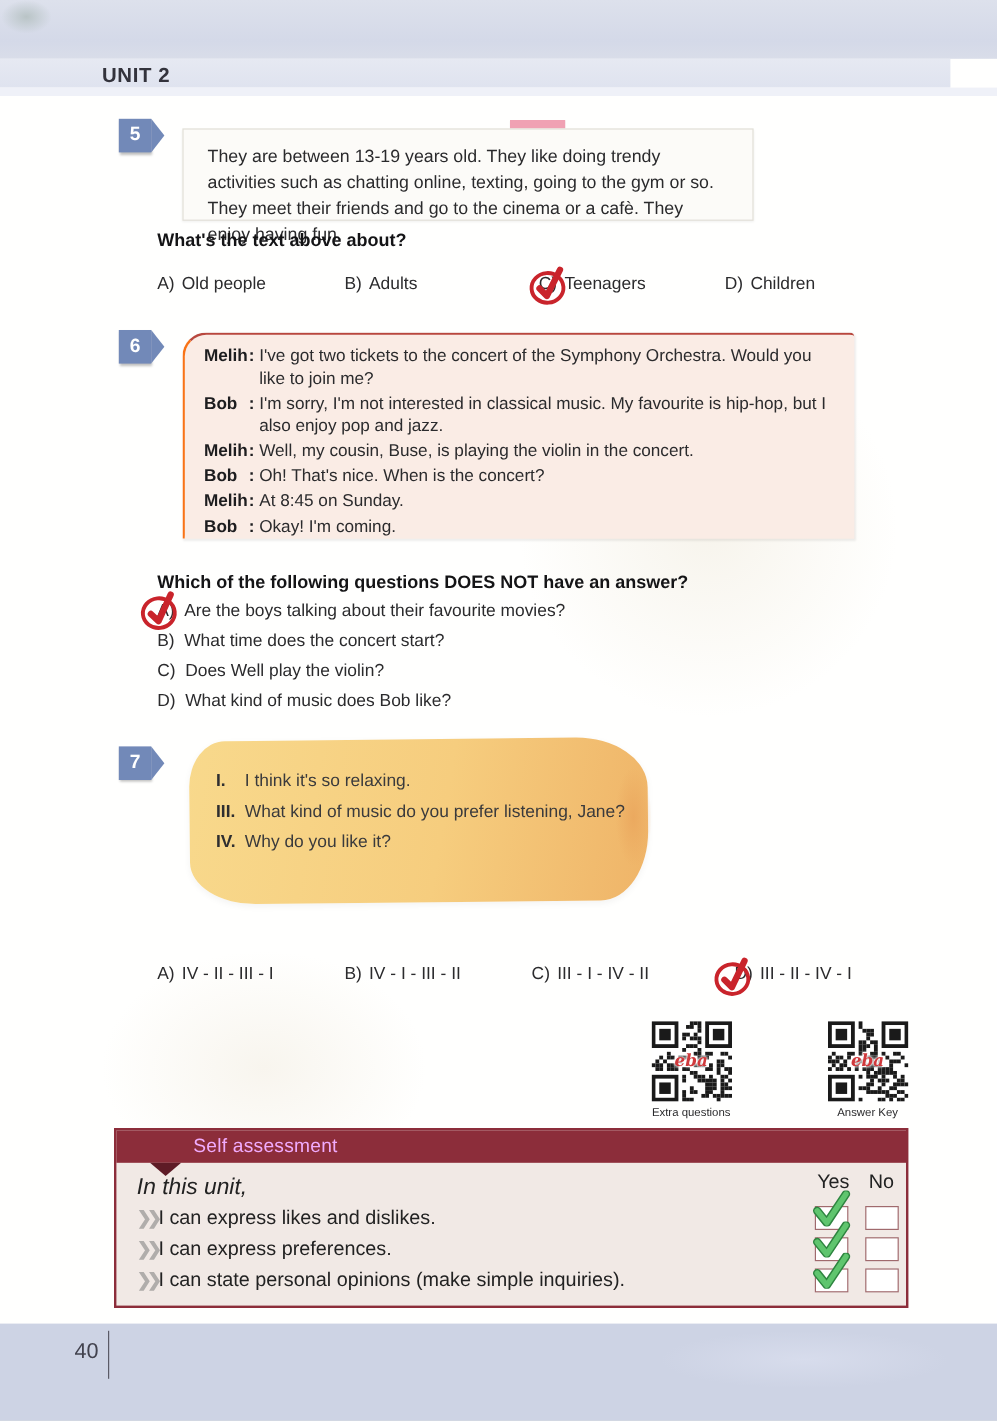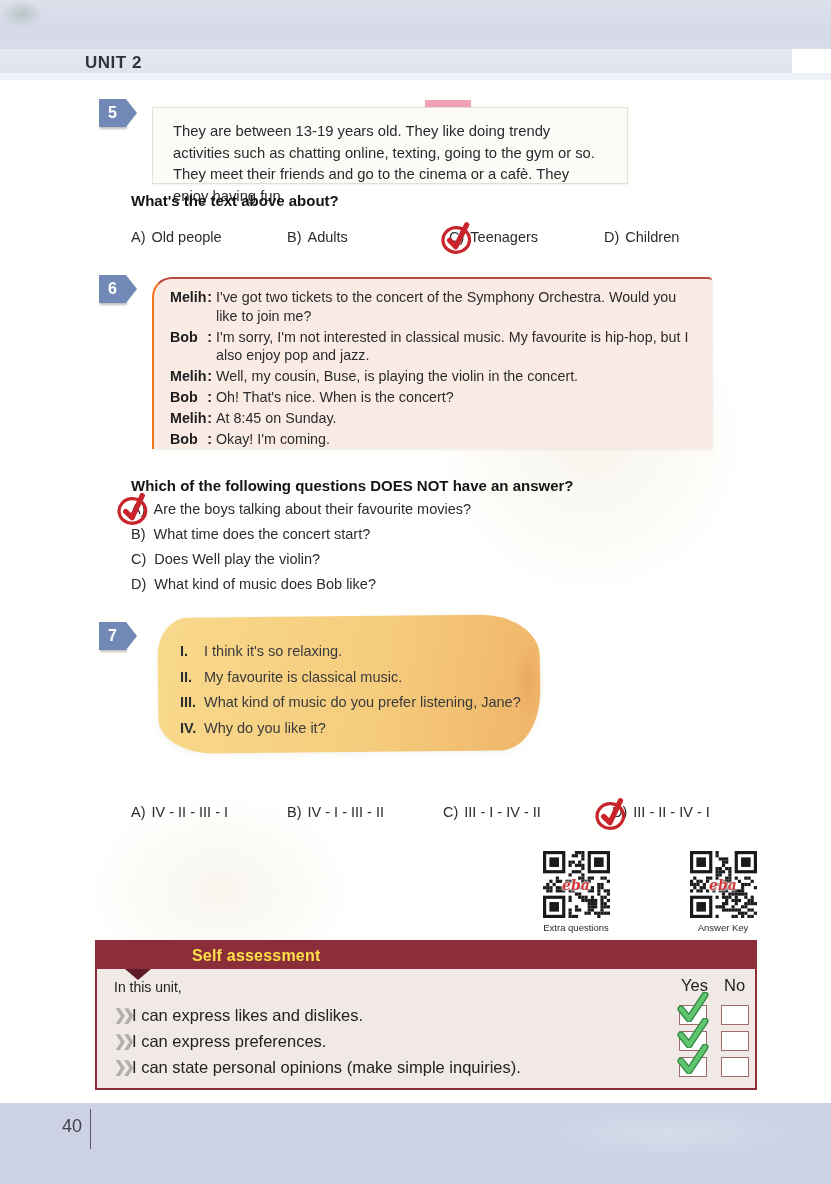--- a/index.html
+++ b/index.html
@@ -88,25 +88,25 @@
   .qr-frame svg { display:block; width:67px; height:67px; }
   .qr-logo { position:absolute; left:50%; top:50%; transform:translate(-50%,-52%);
     font-family:"DejaVu Serif", serif; font-style:italic; font-weight:700;
     font-size:14px; color:#d0393c; text-shadow:0 0 3px #fff,0 0 3px #fff,0 0 2px #fff; }
   .qr-label { margin-top:4px; font-size:9.5px; color:#2a2a2c; }
 
   
   .sa-box { position:absolute; left:95px; top:940px; width:662px; height:150px;
     background:#f1e9e5; border:2px solid #8c2d3a; }
   .sa-header { position:relative; height:27px; background:#8c2d3a; display:flex; align-items:center; }
-  .sa-title { margin-left:95px; font-size:16px; color:#fde047; letter-spacing:0.2px;font-weight:bold; }
+  .sa-title { margin-left:64px; font-size:16px; color:#f0abfc; letter-spacing:0.2px; }
   .sa-notch { position:absolute; left:28px; top:27px; width:0; height:0;
     border-left:13px solid transparent; border-right:13px solid transparent;
     border-top:11px solid #5e1b26; }
-  .sa-intro { position:absolute; left:17px; top:37px; font-size:14px; color:#222; }
+  .sa-intro { position:absolute; left:17px; top:37px; font-size:19px; color:#222;font-style:italic; }
   .sa-items { position:absolute; left:17px; top:60px; }
   .sa-item { display:flex; align-items:center; height:26px; font-size:16.5px; color:#222; }
   .chev { flex:0 0 18px; color:#b0adab; font-weight:700; font-size:15px; letter-spacing:-4px; }
   .sa-col-label { position:absolute; top:34px; font-size:16.5px; color:#222; }
   .sa-checkbox { position:absolute; width:28px; height:20px; background:#fff; border:1px solid #a06a6d; }
   .green-check { position:absolute; width:32px; height:30px; pointer-events:none; }
 </style>
 </head>
 <body>
 
@@ -210,24 +210,20 @@
   <div class="badge" style="left:99px; top:622px;">
     <span>7</span>
   </div>
   <div class="yellow-blob">
     <div class="blob-edge"></div>
   </div>
   <div class="roman-list">
     <div class="roman-line">
       <span class="roman-num">I.</span>
       <span>I think it's so relaxing.</span>
-    </div>
-    <div class="roman-line">
-      <span class="roman-num">II.</span>
-      <span>My favourite is classical music.</span>
     </div>
     <div class="roman-line">
       <span class="roman-num">III.</span>
       <span>What kind of music do you prefer listening, Jane?</span>
     </div>
     <div class="roman-line">
       <span class="roman-num">IV.</span>
       <span>Why do you like it?</span>
     </div>
   </div>

